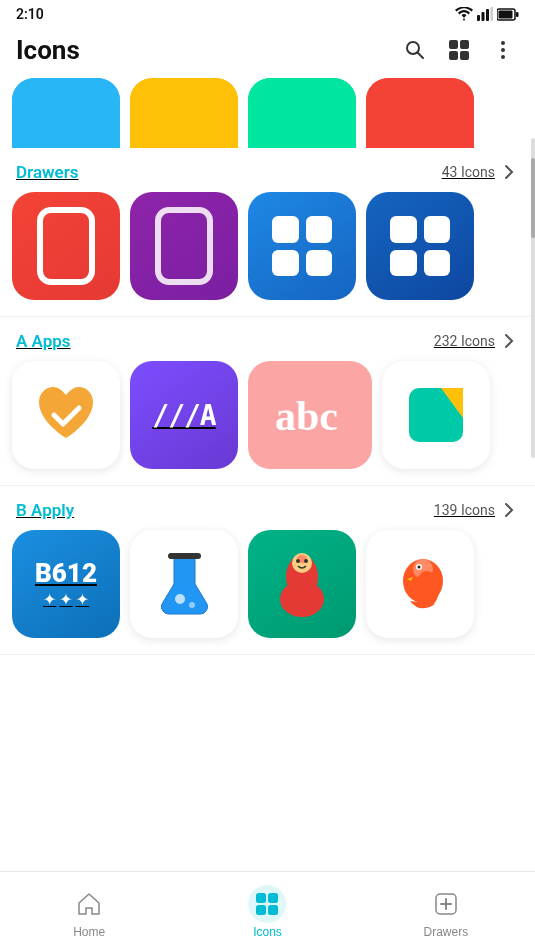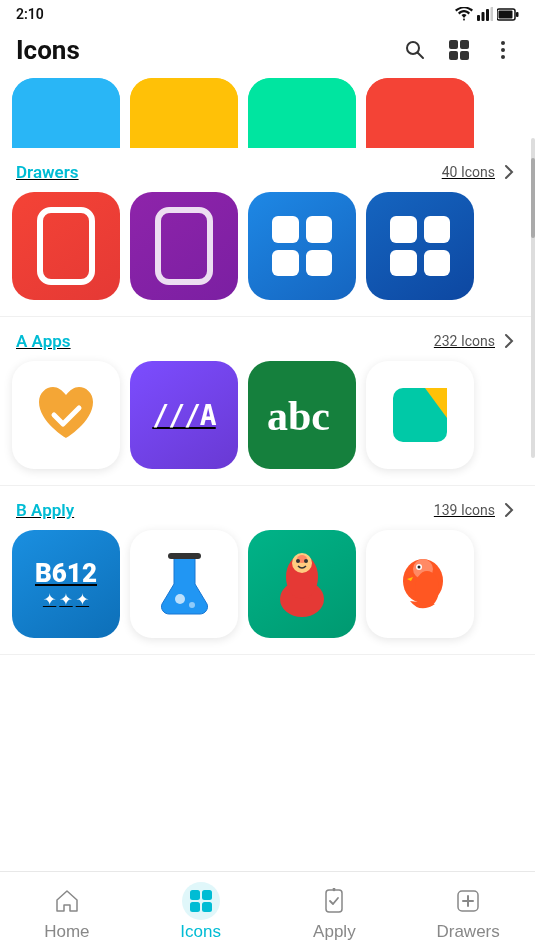--- a/index.html
+++ b/index.html
@@ -148,21 +148,21 @@
       flex-direction: column;
       align-items: center;
       gap: 2px;
       cursor: pointer;
       padding: 6px 12px;
       border: none;
       background: transparent;
       flex: 1;
     }
     .nav-label {
-      font-size: 17px;
+      font-size: 12px;
       color: #888;
       text-align: right;
     }
     .nav-label.active {
       color: #00bcd4;
     }
     .nav-icon-circle {
       width: 38px;
       height: 38px;
       border-radius: 50%;
@@ -265,21 +265,21 @@
       <div style="width:100%;height:100%;background:#f44336;border-radius:22px;position:relative;overflow:hidden;">
         
       </div>
     </div>
   </div>
 
   <div class="category-section">
     <div class="category-header">
       <span class="category-name">Drawers</span>
       <div class="category-count">
-        <span>40 Icons</span>
+        <span>43 Icons</span>
         <svg width="20" height="20" viewBox="0 0 20 20">
           <polyline points="7,4 13,10 7,16" stroke="#555" stroke-width="2" fill="none" stroke-linecap="round"></polyline>
         </svg>
       </div>
     </div>
     <div class="icon-row">
 
       <div style="width:108px;height:108px;background:linear-gradient(145deg,#f44336,#e53935);border-radius:22px;display:flex;align-items:center;justify-content:center;flex-shrink:0;">
         <div style="width:58px;height:78px;border:6px solid white;border-radius:14px;background:transparent;"></div>
       </div>
@@ -324,21 +324,21 @@
         <svg width="70" height="70" viewBox="0 0 70 70">
           <path d="M35 58 C35 58 8 42 8 22 C8 13 15 7 22 7 C27 7 31 10 35 15 C39 10 43 7 48 7 C55 7 62 13 62 22 C62 42 35 58 35 58Z" fill="#f4a636"></path>
           <polyline points="23,35 32,44 48,28" stroke="white" stroke-width="5" fill="none" stroke-linecap="round" stroke-linejoin="round"></polyline>
         </svg>
       </div>
 
       <div style="width:108px;height:108px;background:linear-gradient(145deg,#7c4dff,#6939d3);border-radius:22px;display:flex;align-items:center;justify-content:center;flex-shrink:0;">
         <div style="color:white;font-size:28px;font-weight:900;font-family:monospace;letter-spacing:-1px;">///A</div>
       </div>
 
-      <div style="width:108px;height:108px;background:#15803d;border-radius:22px;display:flex;align-items:center;justify-content:center;flex-shrink:0;">
+      <div style="width:124px;height:108px;background:#fca5a5;border-radius:22px;display:flex;align-items:center;justify-content:center;flex-shrink:0;">
         <svg width="80" height="50" viewBox="0 0 80 50">
           <text x="5" y="40" font-size="42" font-weight="900" fill="white" font-family="serif">abc</text>
         </svg>
       </div>
 
       <div style="width:108px;height:108px;background:#fff;border-radius:22px;box-shadow:0 2px 10px rgba(0,0,0,0.1);display:flex;align-items:center;justify-content:center;flex-shrink:0;">
         <svg width="70" height="70" viewBox="0 0 70 70">
           <rect x="8" y="8" width="54" height="54" rx="10" fill="#00c9a7"></rect>
           <polygon points="40,8 62,8 62,38" fill="#ffc107"></polygon>
         </svg>
@@ -426,30 +426,20 @@
         <rect x="2" y="2" width="10" height="10" rx="2.5" fill="#00bcd4"></rect>
         <rect x="14" y="2" width="10" height="10" rx="2.5" fill="#00bcd4"></rect>
         <rect x="2" y="14" width="10" height="10" rx="2.5" fill="#00bcd4"></rect>
         <rect x="14" y="14" width="10" height="10" rx="2.5" fill="#00bcd4"></rect>
       </svg>
     </div>
     <span class="nav-label active">Icons</span>
   </button>
 
 
-  <button class="nav-item">
-    <div class="nav-icon-circle">
-      <svg width="26" height="26" viewBox="0 0 26 26">
-        <rect x="5" y="2" width="16" height="22" rx="3" stroke="#888" stroke-width="1.5" fill="none"></rect>
-        <polyline points="9,13 12,16 17,10" stroke="#888" stroke-width="1.8" fill="none" stroke-linecap="round" stroke-linejoin="round"></polyline>
-        <line x1="13" y1="2" x2="13" y2="0" stroke="#888" stroke-width="2.5" stroke-linecap="round"></line>
-      </svg>
-    </div>
-    <span class="nav-label">Apply</span>
-  </button>
 
   <button class="nav-item">
     <div class="nav-icon-circle">
       <svg width="26" height="26" viewBox="0 0 26 26">
         <rect x="3" y="3" width="20" height="20" rx="4" stroke="#888" stroke-width="1.5" fill="none"></rect>
         <line x1="13" y1="8" x2="13" y2="18" stroke="#888" stroke-width="2" stroke-linecap="round"></line>
         <line x1="8" y1="13" x2="18" y2="13" stroke="#888" stroke-width="2" stroke-linecap="round"></line>
       </svg>
     </div>
     <span class="nav-label">Drawers</span>

